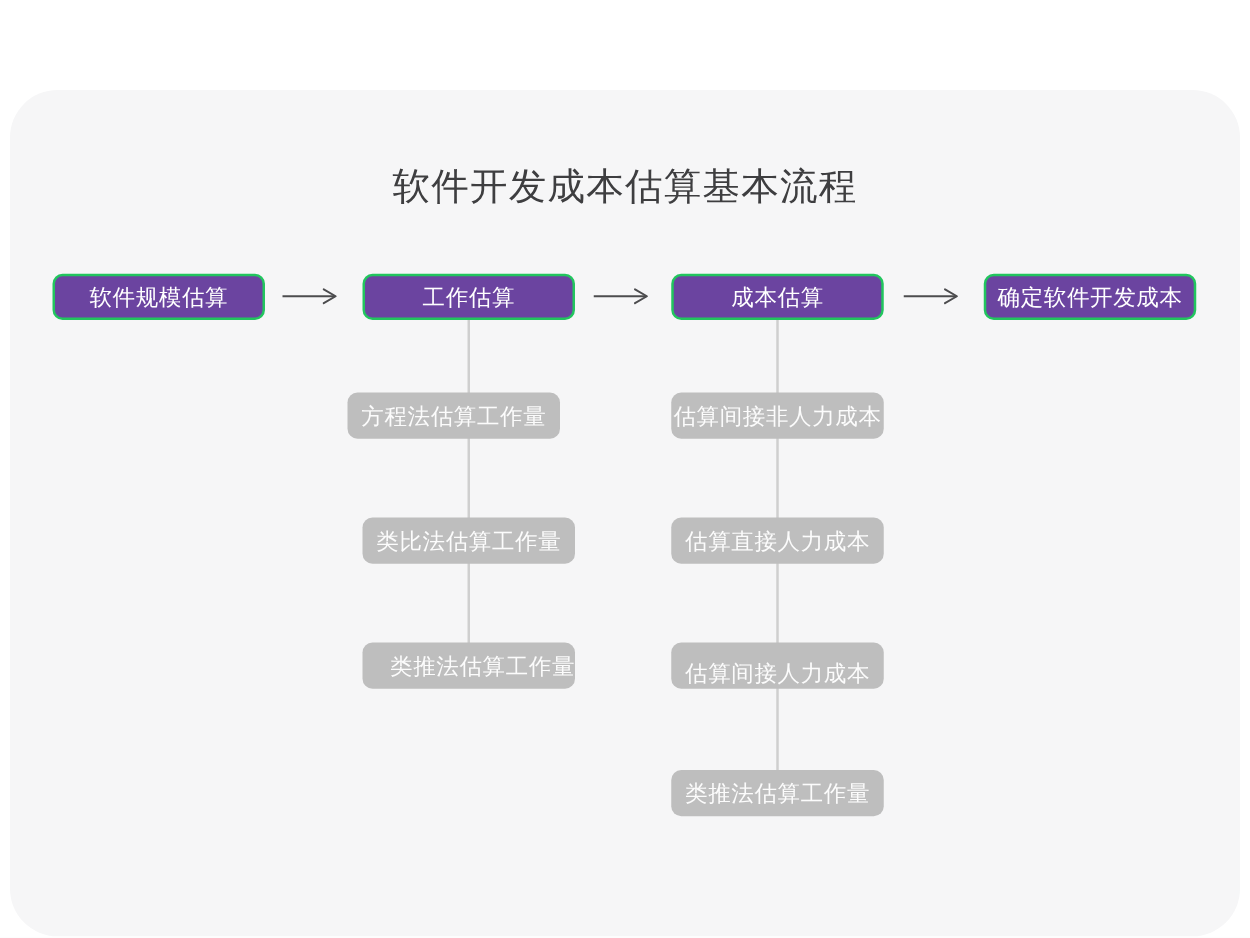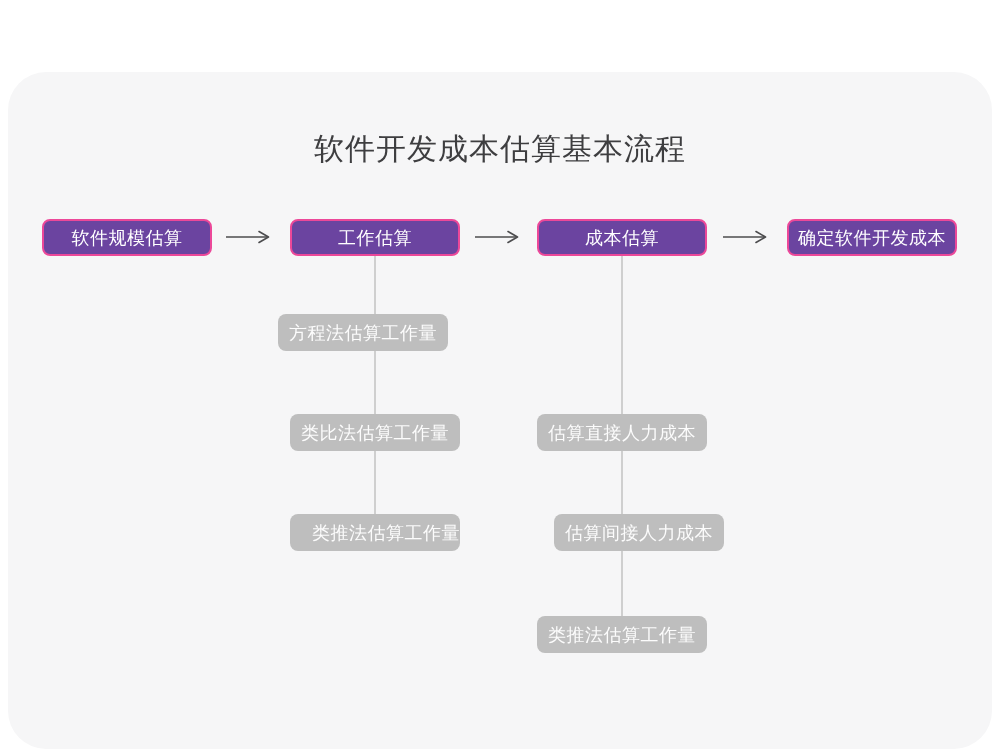--- a/index.html
+++ b/index.html
@@ -37,21 +37,21 @@
     border-radius: 8px;
     display: flex;
     align-items: center;
     justify-content: center;
     font-size: 18px;
     letter-spacing: 0.5px;
     white-space: nowrap;
   }
   .node.primary {
     background: #6b44a0;
-    border: 2px solid #ec4899;
+    border: 2px solid #22c55e;
     color: #ffffff;
     top: 183px;
   }
   .node.secondary {
     background: #bebebe;
     color: rgba(255,255,255,0.95);
   }
 
   .vline {
     position: absolute;
@@ -109,23 +109,26 @@
   <div class="node secondary" style="left:278px; top:278px;">
     <span>方程法估算工作量</span>
   </div>
   <div class="node secondary" style="left:290px; top:378px;">
     <span>类比法估算工作量</span>
   </div>
   <div class="node secondary" style="left:290px; top:478px;justify-content:flex-end;">
     <span>类推法估算工作量</span>
   </div>
 
+  <div class="node secondary" style="left:537px; top:278px;">
+    <span>估算间接非人力成本</span>
+  </div>
   <div class="node secondary" style="left:537px; top:378px;font-family:Liberation Serif, serif;">
     <span>估算直接人力成本</span>
   </div>
-  <div class="node secondary" style="left:554px; top:478px;">
+  <div class="node secondary" style="left:537px; top:478px;align-items:flex-end;">
     <span>估算间接人力成本</span>
   </div>
   <div class="node secondary" style="left:537px; top:580px;">
     <span>类推法估算工作量</span>
   </div>
 
 </div>
 
 </body></html>

